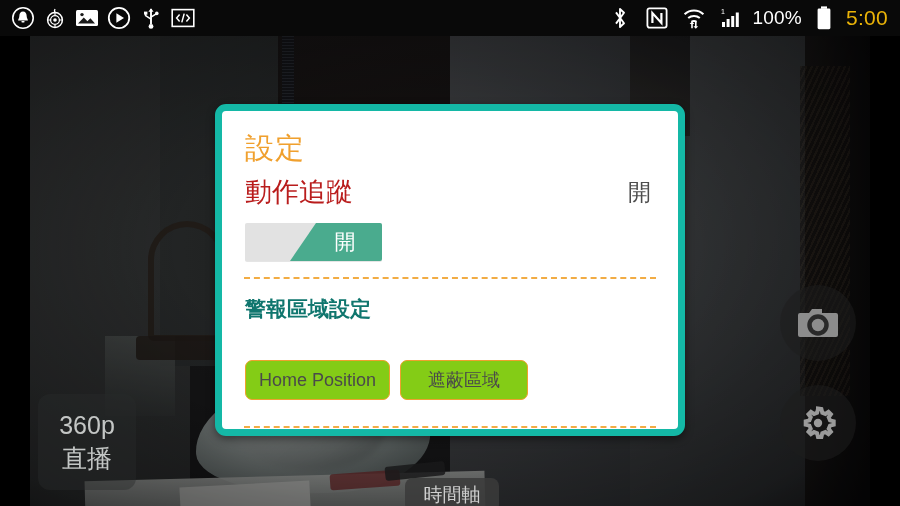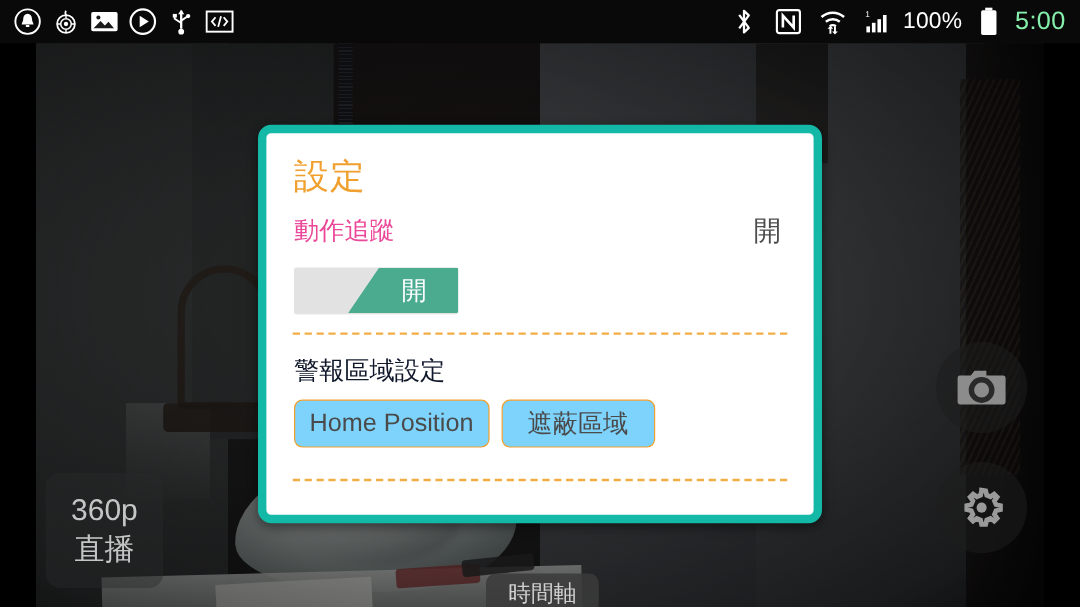--- a/index.html
+++ b/index.html
@@ -16,21 +16,21 @@
     width: 900px; height: 36px;
     background: #090909;
     display: flex; align-items: center;
     z-index: 40;
   }
   .sb-left { display: flex; align-items: center; padding-left: 8px; gap: 2px; }
   .sb-right { margin-left: auto; display: flex; align-items: center; padding-right: 12px; gap: 7px; }
   .sb-ico { width: 30px; height: 30px; display: flex; align-items: center; justify-content: center; }
   .sb-ico svg { display: block; }
   .sb-text { color: #fff; font-size: 19px; letter-spacing: .2px; }
-  .sb-time { color: #86efac; font-size: 21px; letter-spacing: .3px; }
+  .sb-time { color: #eab308; font-size: 21px; letter-spacing: .3px; }
 
   
   .video-wrap {
     position: absolute; top: 36px; left: 30px;
     width: 840px; height: 470px;
     overflow: hidden;
     background: #1b1b1b;
   }
   .scene { position: absolute; inset: 0; }
   
@@ -126,21 +126,21 @@
     padding: 0 18px;
   }
   .dlg-title {
     color: #f0a02e; font-size: 29px; line-height: 1;
     padding: 23px 0 0 5px; letter-spacing: 1px;
   }
   .row {
     display: flex; align-items: center; justify-content: space-between;
     padding: 0 6px 0 5px; height: 42px; margin-top: 8px;
   }
-  .row-label { color:#ec4899; font-size: 21px; }
+  .row-label { color:#b91c1c; font-size: 27px; }
   .row-value { color:#4d4d4d; font-size: 23px; padding-right: 3px; }
 
   
   .toggle {
     position: relative; width: 137px; height: 38px;
     border-radius: 2px; overflow: hidden;
     background: #e2e2e2;
     box-shadow: 0 1px 0 rgba(0,0,0,.10);
   }
   .toggle .on-half {
@@ -149,33 +149,34 @@
     clip-path: polygon(26px 0, 100% 0, 100% 100%, 0 100%);
     display:flex; align-items:center; justify-content:center;
   }
   .toggle .on-half span { color:#ffffff; font-size: 21px; padding-left:18px; }
 
   .divider {
     height: 0; border-top: 2px dashed #f2a83a; margin: 14px 4px 0 4px;
     opacity: .95;
   }
   .section-label {
-    color:#0f172a; font-size: 21px; padding: 16px 0 0 5px;
+    color:#0f766e; font-size: 21px; padding: 16px 0 0 5px; font-weight: bold;
   }
   .btn-row { display:flex; gap: 10px; padding: 10px 4px 0 5px; }
   .pill {
     border: 1.6px solid #f0a02e;
     border-radius: 7px;
-    background: #7dd3fc;
+    background: #84cc16;
     color: #4a4a4a;
-    font-size: 21px;
+    font-size: 18px;
     height: 40px;
     display:flex; align-items:center; justify-content:center;
     padding: 0 12px;
     white-space: nowrap;
+    margin-top: 27px;
   }
   .pill.home { min-width: 145px; }
   .pill.motion { min-width: 140px; }
   .pill.mask { min-width: 128px; }
   .divider.bottom { margin-top: 26px; }
 </style>
 </head>
 <body>
 
 <div class="video-wrap">

